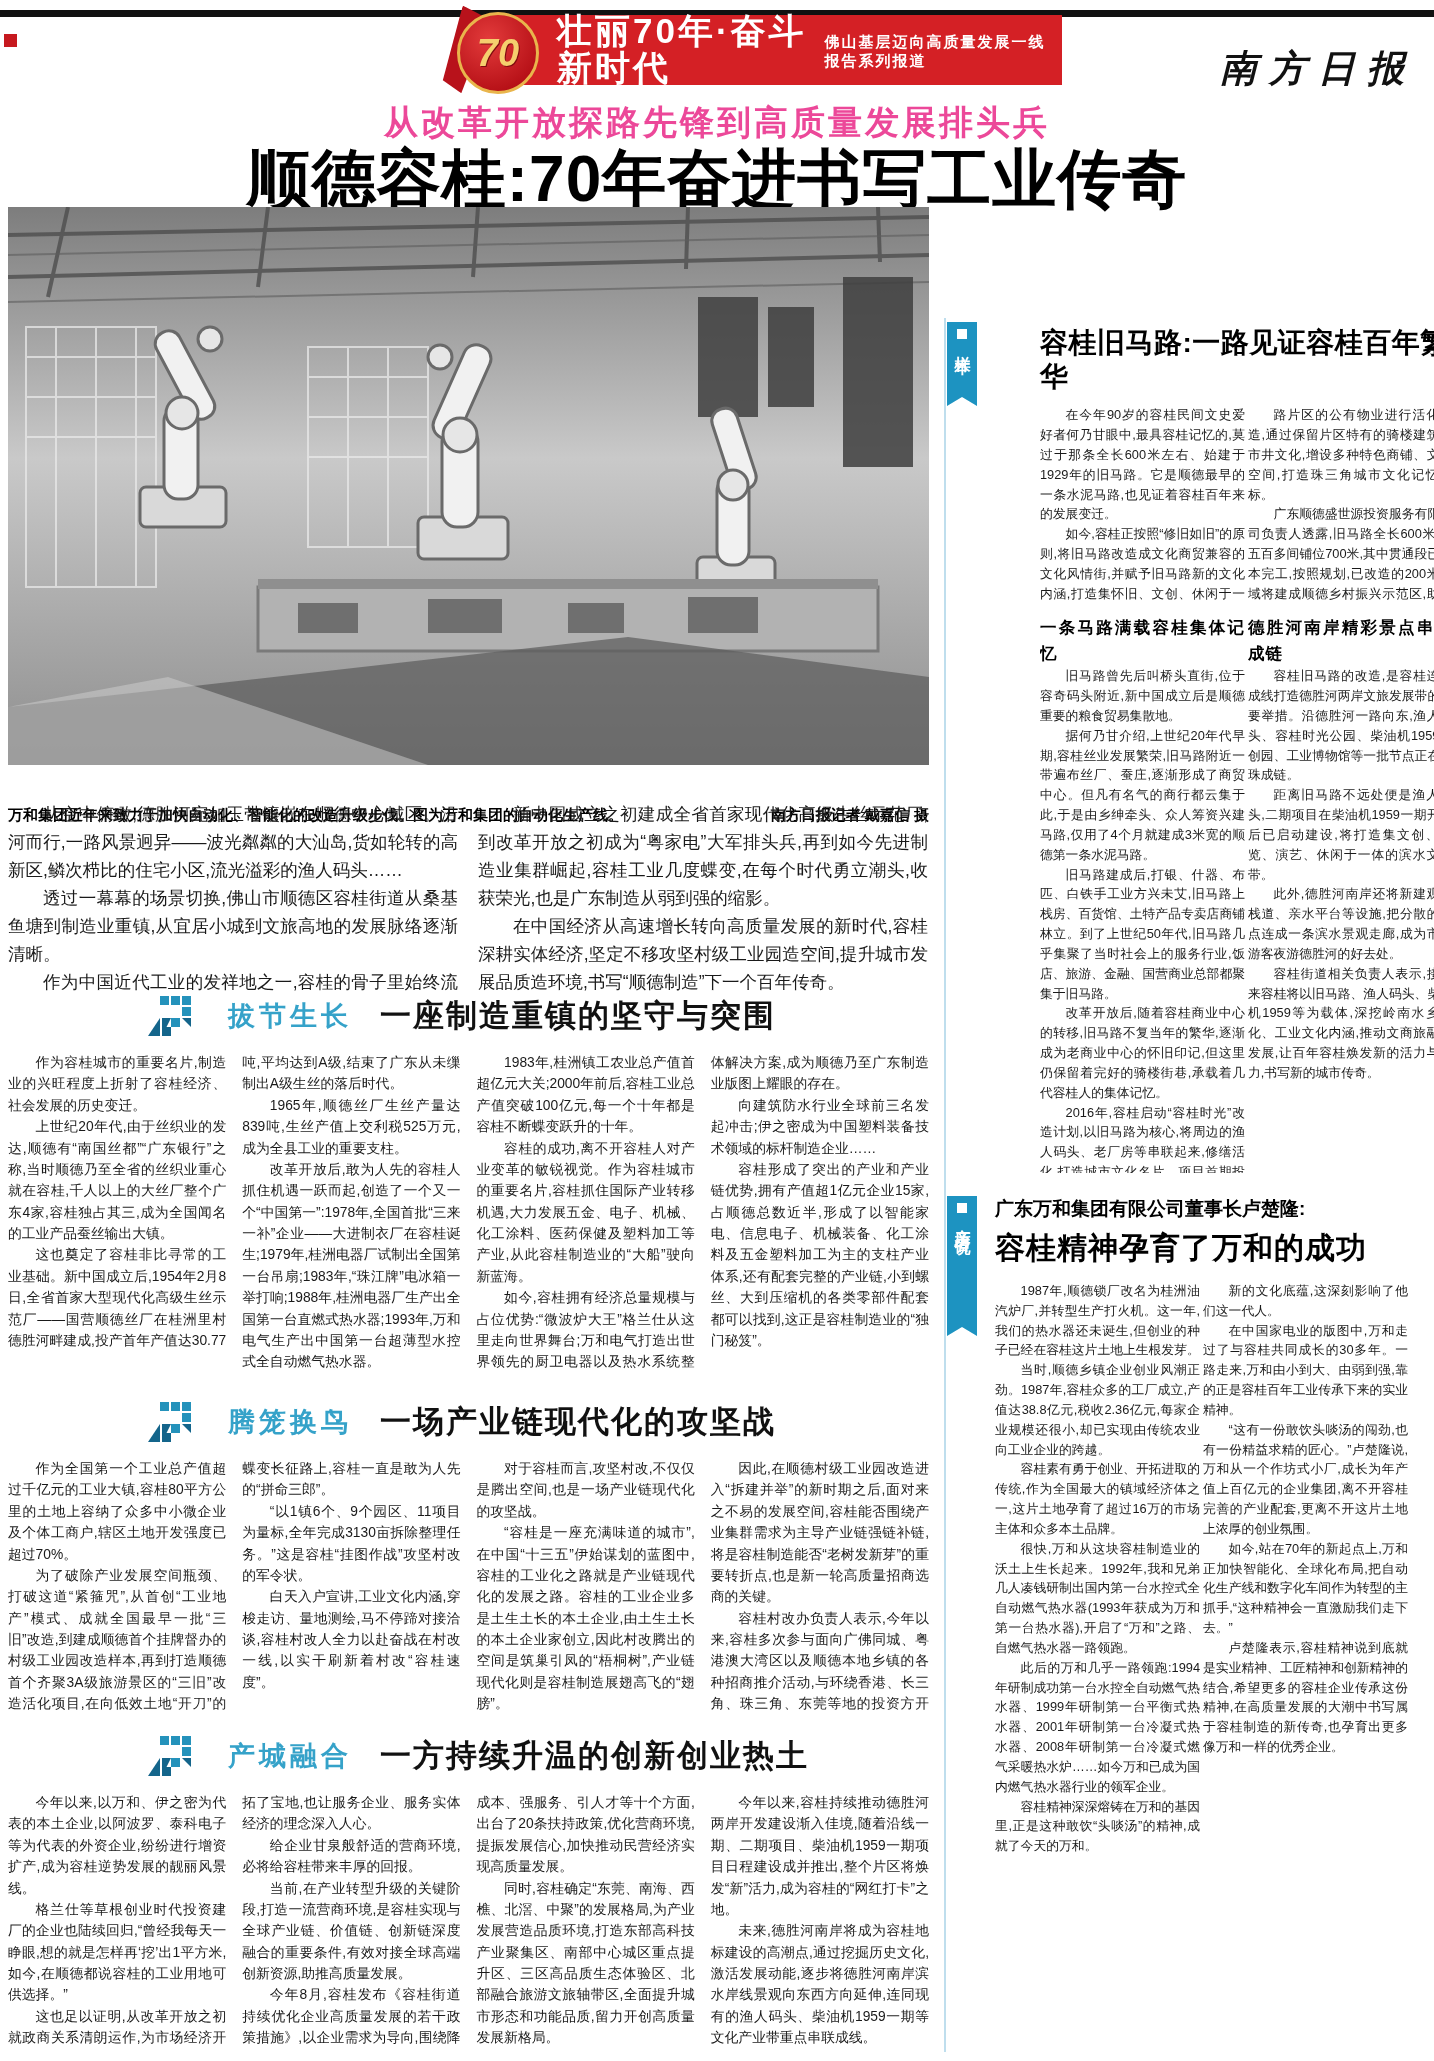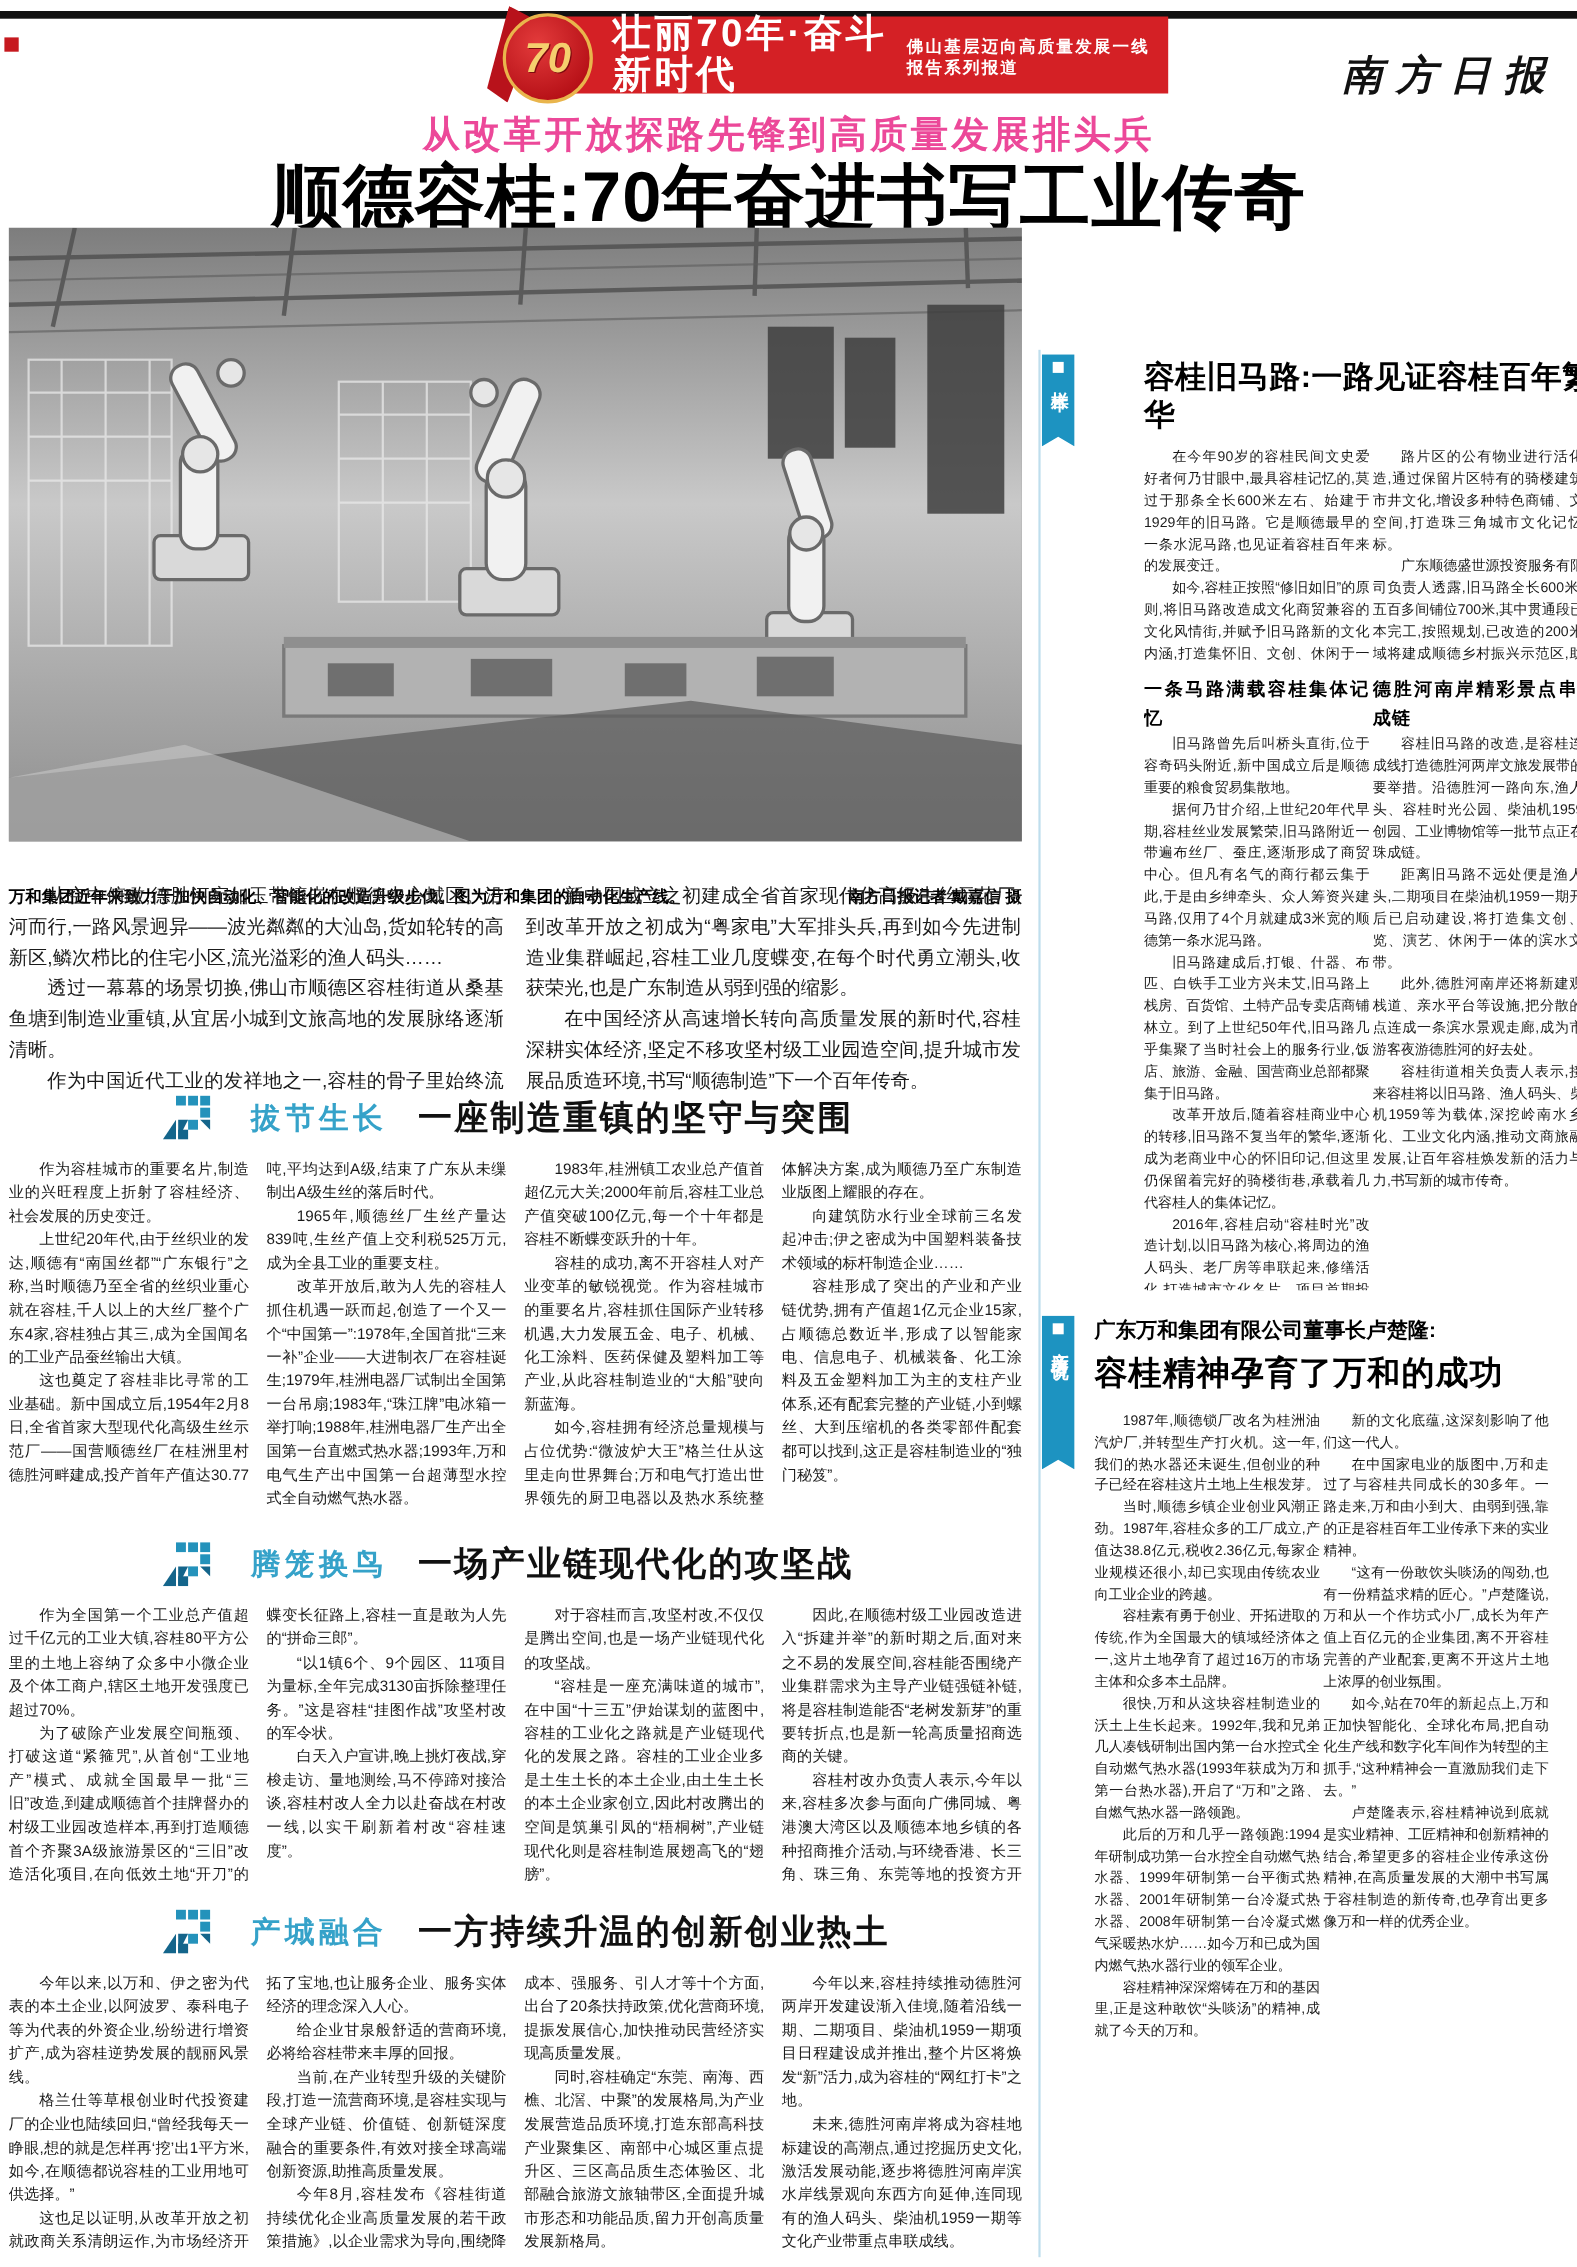--- a/index.html
+++ b/index.html
@@ -235,21 +235,21 @@
             <rect x="14" y="31" width="9" height="9"></rect>
           </g>
       </svg>
       <span class="sec-tag">腾笼换鸟</span>
       <span class="sec-title">一场产业链现代化的攻坚战</span>
     </div>
     <div class="sec-body">
         <p>作为全国第一个工业总产值超过千亿元的工业大镇,容桂80平方公里的土地上容纳了众多中小微企业及个体工商户,辖区土地开发强度已超过70%。</p>
         <p>为了破除产业发展空间瓶颈、打破这道“紧箍咒”,从首创“工业地产”模式、成就全国最早一批“三旧”改造,到建成顺德首个挂牌督办的村级工业园改造样本,再到打造顺德首个齐聚3A级旅游景区的“三旧”改造活化项目,在向低效土地“开刀”的蝶变长征路上,容桂一直是敢为人先的“拼命三郎”。</p>
         <p>“以1镇6个、9个园区、11项目为量标,全年完成3130亩拆除整理任务。”这是容桂“挂图作战”攻坚村改的军令状。</p>
-        <p>白天入户宣讲,晚上挑灯夜战,穿梭走访、量地测绘,马不停蹄对接洽谈,容桂村改人全力以赴奋战在村改一线,以实干刷新着村改“容桂速度”。</p>
+        <p>白天入户宣讲,工业文化内涵,穿梭走访、量地测绘,马不停蹄对接洽谈,容桂村改人全力以赴奋战在村改一线,以实干刷新着村改“容桂速度”。</p>
         <p>对于容桂而言,攻坚村改,不仅仅是腾出空间,也是一场产业链现代化的攻坚战。</p>
         <p>“容桂是一座充满味道的城市”,在中国“十三五”伊始谋划的蓝图中,容桂的工业化之路就是产业链现代化的发展之路。容桂的工业企业多是土生土长的本土企业,由土生土长的本土企业家创立,因此村改腾出的空间是筑巢引凤的“梧桐树”,产业链现代化则是容桂制造展翅高飞的“翅膀”。</p>
         <p>因此,在顺德村级工业园改造进入“拆建并举”的新时期之后,面对来之不易的发展空间,容桂能否围绕产业集群需求为主导产业链强链补链,将是容桂制造能否“老树发新芽”的重要转折点,也是新一轮高质量招商选商的关键。</p>
         <p>容桂村改办负责人表示,今年以来,容桂多次参与面向广佛同城、粤港澳大湾区以及顺德本地乡镇的各种招商推介活动,与环绕香港、长三角、珠三角、东莞等地的投资方开展高层交流与考察项目,同时积极引进新一代信息技术、智能装备、生命健康等战略性新兴产业,为未来发展谋篇布局。</p>
       </div>
   </div>
 
   <div class="section sec3">
     <div class="sec-head">
       <svg width="52" height="40" viewBox="0 0 52 40">

